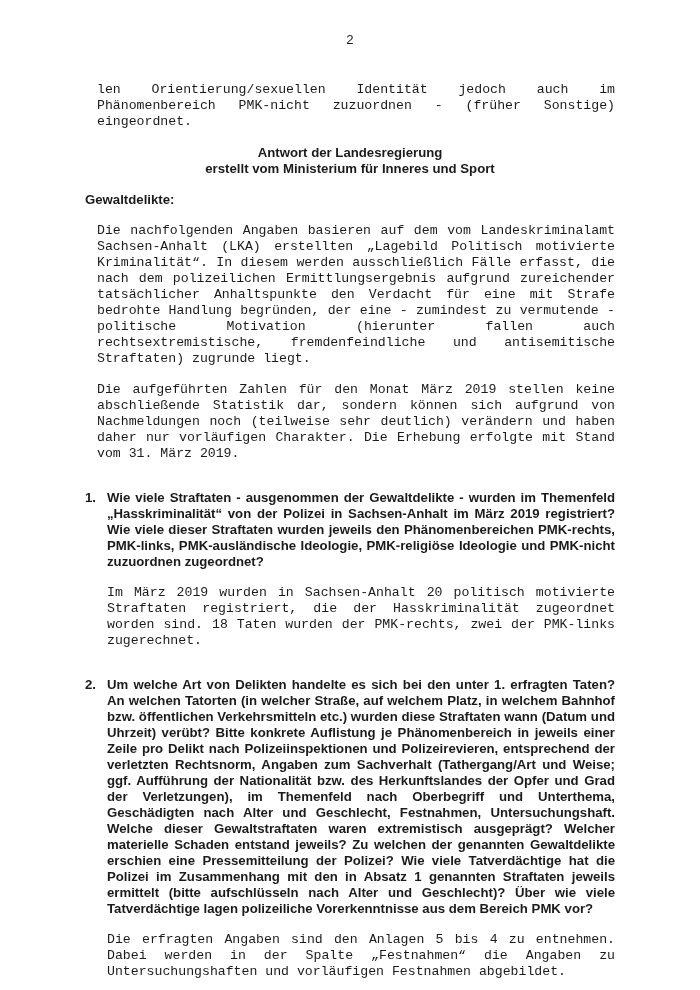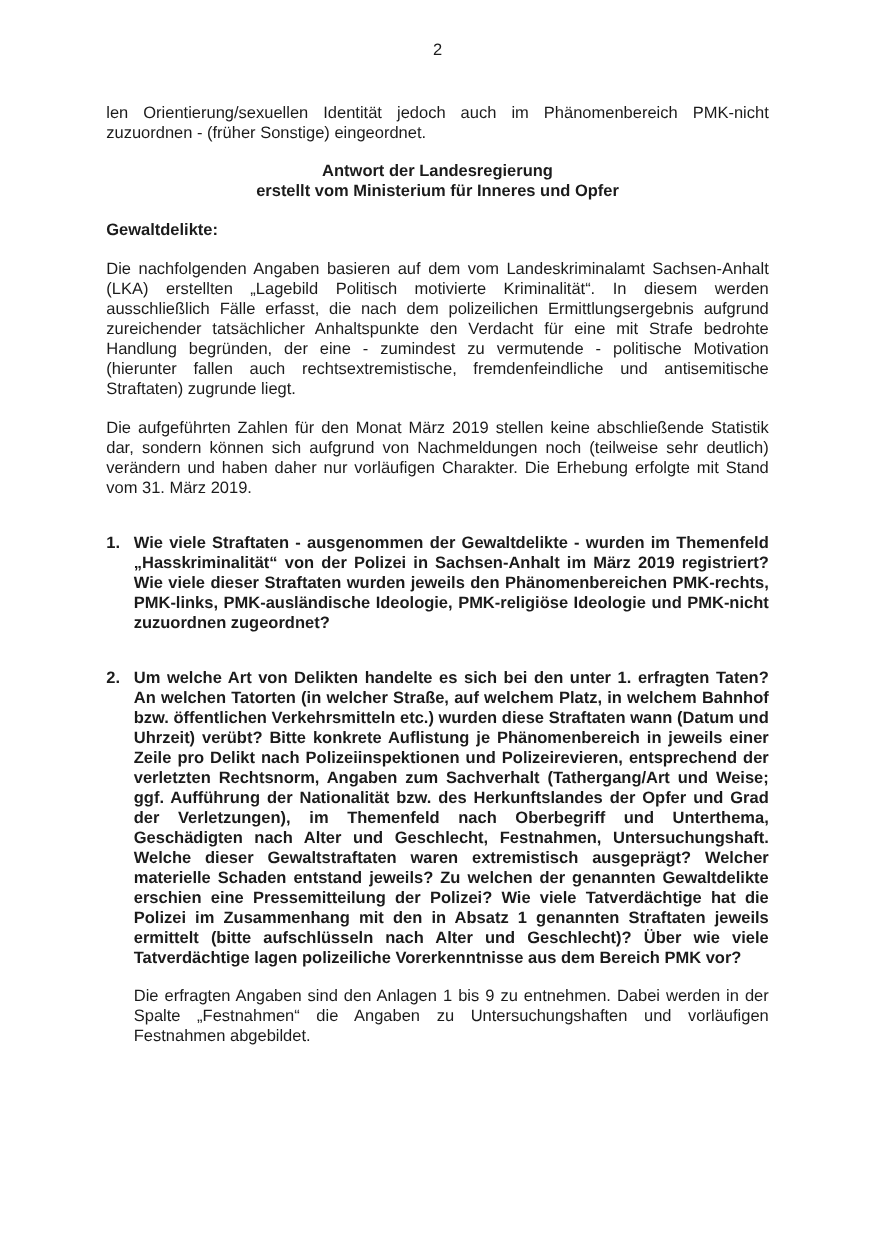--- a/index.html
+++ b/index.html
@@ -20,23 +20,24 @@
     overflow: hidden;
   }
   .page-number {
     text-align: center;
     padding-top: 32px;
   }
   .content {
     margin: 34px 85px 0 85px;
   }
   .para {
-    margin: 0 0 15px 0;
+    margin: 0 0 15px 12px;
     text-align: justify;
     hyphens: auto;
+    font-family: Liberation Mono, monospace;
     -webkit-hyphens: auto;
   }
   .heading-block {
     margin: 0 0 15px 0;
     font-weight: bold;
     text-align: center;
   }
   .preface-heading {
     margin: 0 0 15px 0;
     font-weight: bold;
@@ -64,36 +65,37 @@
 
 <div class="page">
   <div class="page-number">2</div>
 
   <div class="content">
 
     <p class="para">len Orientierung/sexuellen Identität jedoch auch im Phänomenbereich PMK-nicht zuzuordnen - (früher Sonstige) eingeordnet.</p>
 
     <div class="heading-block">
       <div>Antwort der Landesregierung</div>
-      <div>erstellt vom Ministerium für Inneres und Opfer</div>
+      <div>erstellt vom Ministerium für Inneres und Sport</div>
     </div>
 
     <div class="preface-heading">Gewaltdelikte:</div>
 
     <p class="para">Die nachfolgenden Angaben basieren auf dem vom Landeskriminalamt Sachsen-Anhalt (LKA) erstellten „Lagebild Politisch motivierte Kriminalität“. In diesem werden ausschließlich Fälle erfasst, die nach dem polizeilichen Ermittlungsergebnis aufgrund zureichender tatsächlicher Anhaltspunkte den Verdacht für eine mit Strafe bedrohte Handlung begründen, der eine - zumindest zu vermutende - politische Motivation (hierunter fallen auch rechtsextremistische, fremdenfeindliche und antisemitische Straftaten) zugrunde liegt.</p>
 
     <p class="para">Die aufgeführten Zahlen für den Monat März 2019 stellen keine abschließende Statistik dar, sondern können sich aufgrund von Nachmeldungen noch (teilweise sehr deutlich) verändern und haben daher nur vorläufigen Charakter. Die Erhebung erfolgte mit Stand vom 31. März 2019.</p>
 
     <div class="question">
       <span class="q-num">1.</span>
       <div class="q-text">Wie viele Straftaten - ausgenommen der Gewaltdelikte - wurden im Themenfeld „Hasskriminalität“ von der Polizei in Sachsen-Anhalt im März 2019 registriert? Wie viele dieser Straftaten wurden jeweils den Phänomenbereichen PMK-rechts, PMK-links, PMK-ausländische Ideologie, PMK-religiöse Ideologie und PMK-nicht zuzuordnen zugeordnet?</div>
     </div>
 
+    <p class="para answer">Im März 2019 wurden in Sachsen-Anhalt 20 politisch motivierte Straftaten registriert, die der Hasskriminalität zugeordnet worden sind. 18 Taten wurden der PMK-rechts, zwei der PMK-links zugerechnet.</p>
 
     <div class="question">
       <span class="q-num">2.</span>
       <div class="q-text">Um welche Art von Delikten handelte es sich bei den unter 1. erfragten Taten? An welchen Tatorten (in welcher Straße, auf welchem Platz, in welchem Bahnhof bzw. öffentlichen Verkehrsmitteln etc.) wurden diese Straftaten wann (Datum und Uhrzeit) verübt? Bitte konkrete Auflistung je Phänomenbereich in jeweils einer Zeile pro Delikt nach Polizeiinspektionen und Polizeirevieren, entsprechend der verletzten Rechtsnorm, Angaben zum Sachverhalt (Tathergang/Art und Weise; ggf. Aufführung der Nationalität bzw. des Herkunftslandes der Opfer und Grad der Verletzungen), im Themenfeld nach Oberbegriff und Unterthema, Geschädigten nach Alter und Geschlecht, Festnahmen, Untersuchungshaft. Welche dieser Gewaltstraftaten waren extremistisch ausgeprägt? Welcher materielle Schaden entstand jeweils? Zu welchen der genannten Gewaltdelikte erschien eine Pressemitteilung der Polizei? Wie viele Tatverdächtige hat die Polizei im Zusammenhang mit den in Absatz 1 genannten Straftaten jeweils ermittelt (bitte aufschlüsseln nach Alter und Geschlecht)? Über wie viele Tatverdächtige lagen polizeiliche Vorerkenntnisse aus dem Bereich PMK vor?</div>
     </div>
 
-    <p class="para answer">Die erfragten Angaben sind den Anlagen 1 bis 9 zu entnehmen. Dabei werden in der Spalte „Festnahmen“ die Angaben zu Untersuchungshaften und vorläufigen Festnahmen abgebildet.</p>
+    <p class="para answer">Die erfragten Angaben sind den Anlagen 5 bis 4 zu entnehmen. Dabei werden in der Spalte „Festnahmen“ die Angaben zu Untersuchungshaften und vorläufigen Festnahmen abgebildet.</p>
 
   </div>
 </div>
 
 </body></html>

